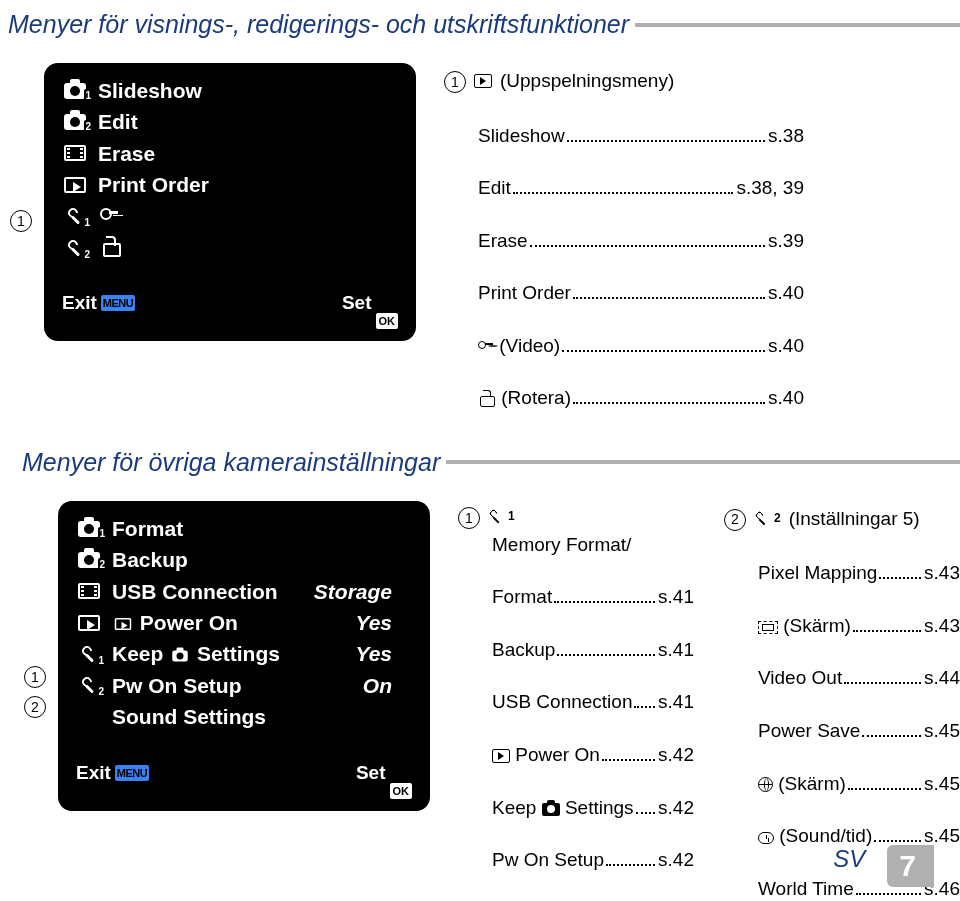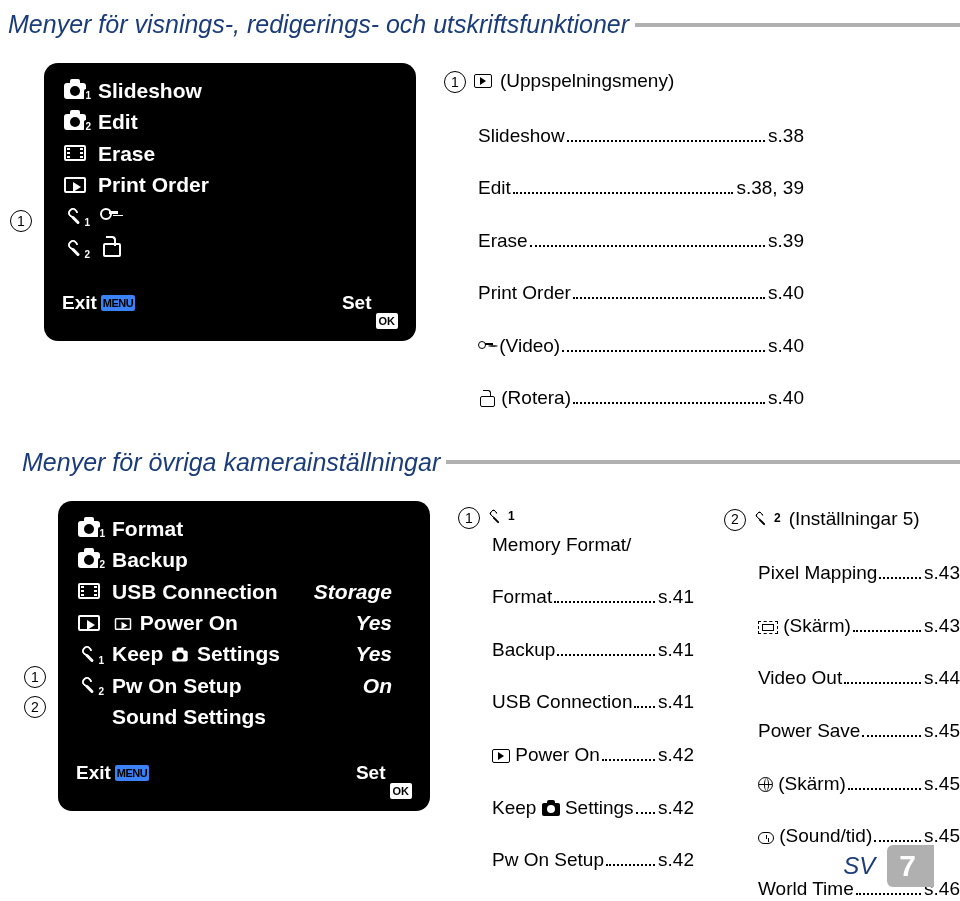--- a/index.html
+++ b/index.html
@@ -192,21 +192,21 @@
   }
   .desc-row .page { white-space:nowrap;margin-top:25px; }
 
   .two-col { display:flex; gap:30px; }
   .two-col > div { flex:1; min-width:0; }
 
   .section2 { margin-top: 30px; padding-left: 14px; }
 
   .footer {
     position:absolute; bottom:14px; right:26px;
-    display:flex; align-items:center; gap:12px;
+    display:flex; gap:22px;
     font-size: 24px; color:#1a3c7a;margin-top:27px;
   }
   .footer .sv { font-style: italic; }
   .footer .pagebox {
     background:#b0b0b0; color:#fff; font-weight:bold;
     padding: 4px 18px 4px 12px; border-radius: 6px 0 0 6px; font-size:30px;
   }
 
   
   .menu-wrap { display:flex; align-items:center; }

